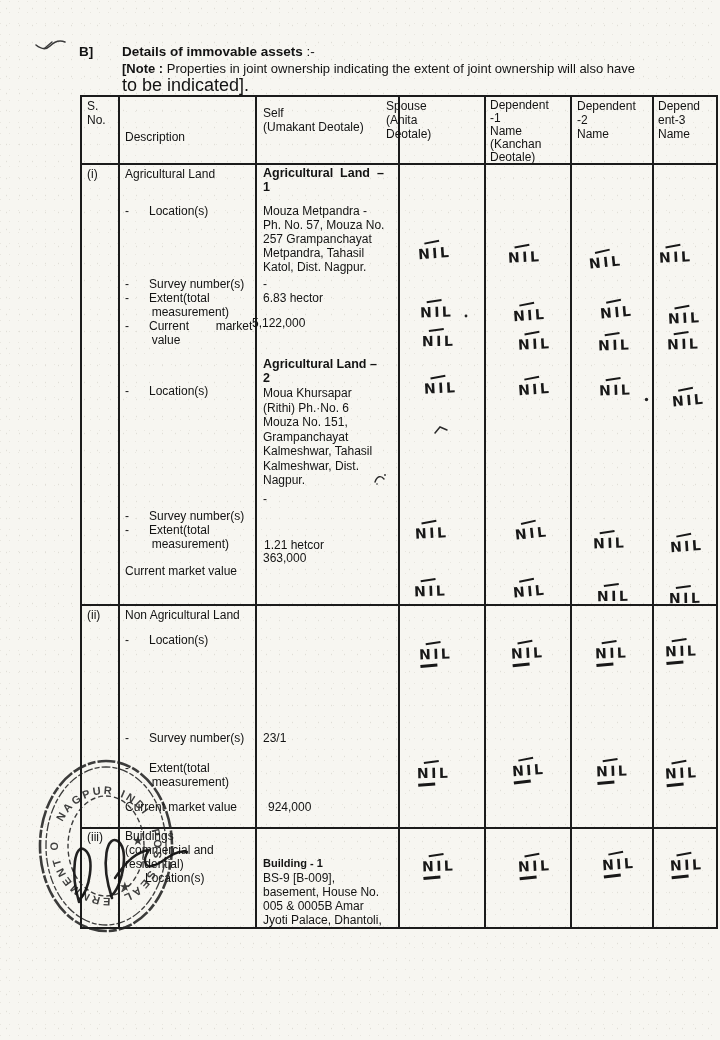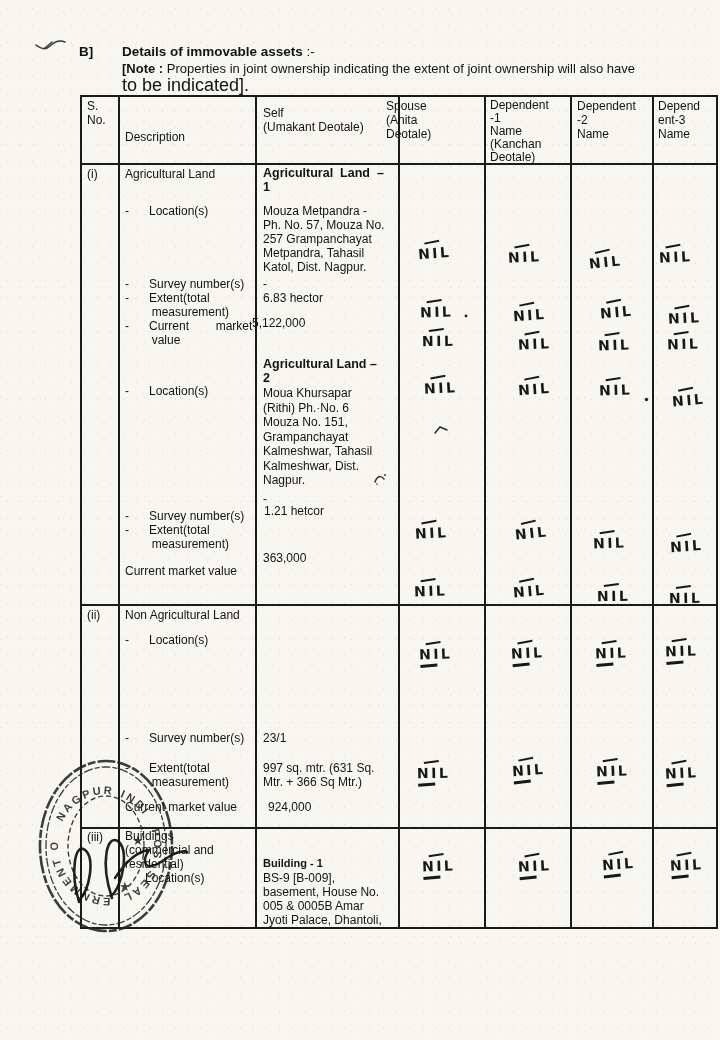--- a/index.html
+++ b/index.html
@@ -106,33 +106,31 @@
 (Rithi) Ph.·No. 6
 Mouza No. 151,
 Grampanchayat
 Kalmeshwar, Tahasil
 Kalmeshwar, Dist.
 Nagpur.</div>
   <div class="t" style="left:263px;top:492px;">-</div>
   <div class="t" style="left:125px;top:509px;">-      Survey number(s)
 -      Extent(total
         measurement)</div>
-  <div class="t" style="left:264px;top:504px;">1.21 hetcor</div>
+  <div class="t" style="left:264px;top:538px;">1.21 hetcor</div>
   <div class="t" style="left:263px;top:551px;">363,000</div>
   <div class="t" style="left:125px;top:564px;">Current market value</div>
 
   <div class="t" style="left:87px;top:608px;">(ii)</div>
   <div class="t" style="left:125px;top:608px;">Non Agricultural Land</div>
   <div class="t" style="left:125px;top:633px;">-      Location(s)</div>
   <div class="t" style="left:125px;top:731px;">-      Survey number(s)</div>
   <div class="t" style="left:263px;top:731px;">23/1</div>
   <div class="t" style="left:125px;top:761px;">-      Extent(total
         measurement)</div>
-  <div class="t" style="left:263px;top:761px;">997 sq. mtr. (631 Sq.
-Mtr. + 366 Sq Mtr.)</div>
   <div class="t" style="left:125px;top:800px;">Current market value</div>
   <div class="t" style="left:268px;top:800px;">924,000</div>
 
   <div class="t" style="left:87px;top:830px;">(iii)</div>
   <div class="t" style="left:125px;top:829px;">Buildings
 (commercial and
 residential)
       Location(s)</div>
   <div class="t b" style="left:263px;top:856px;font-size:11px;">Building - 1</div>
   <div class="t" style="left:263px;top:871px;">BS-9 [B-009],

